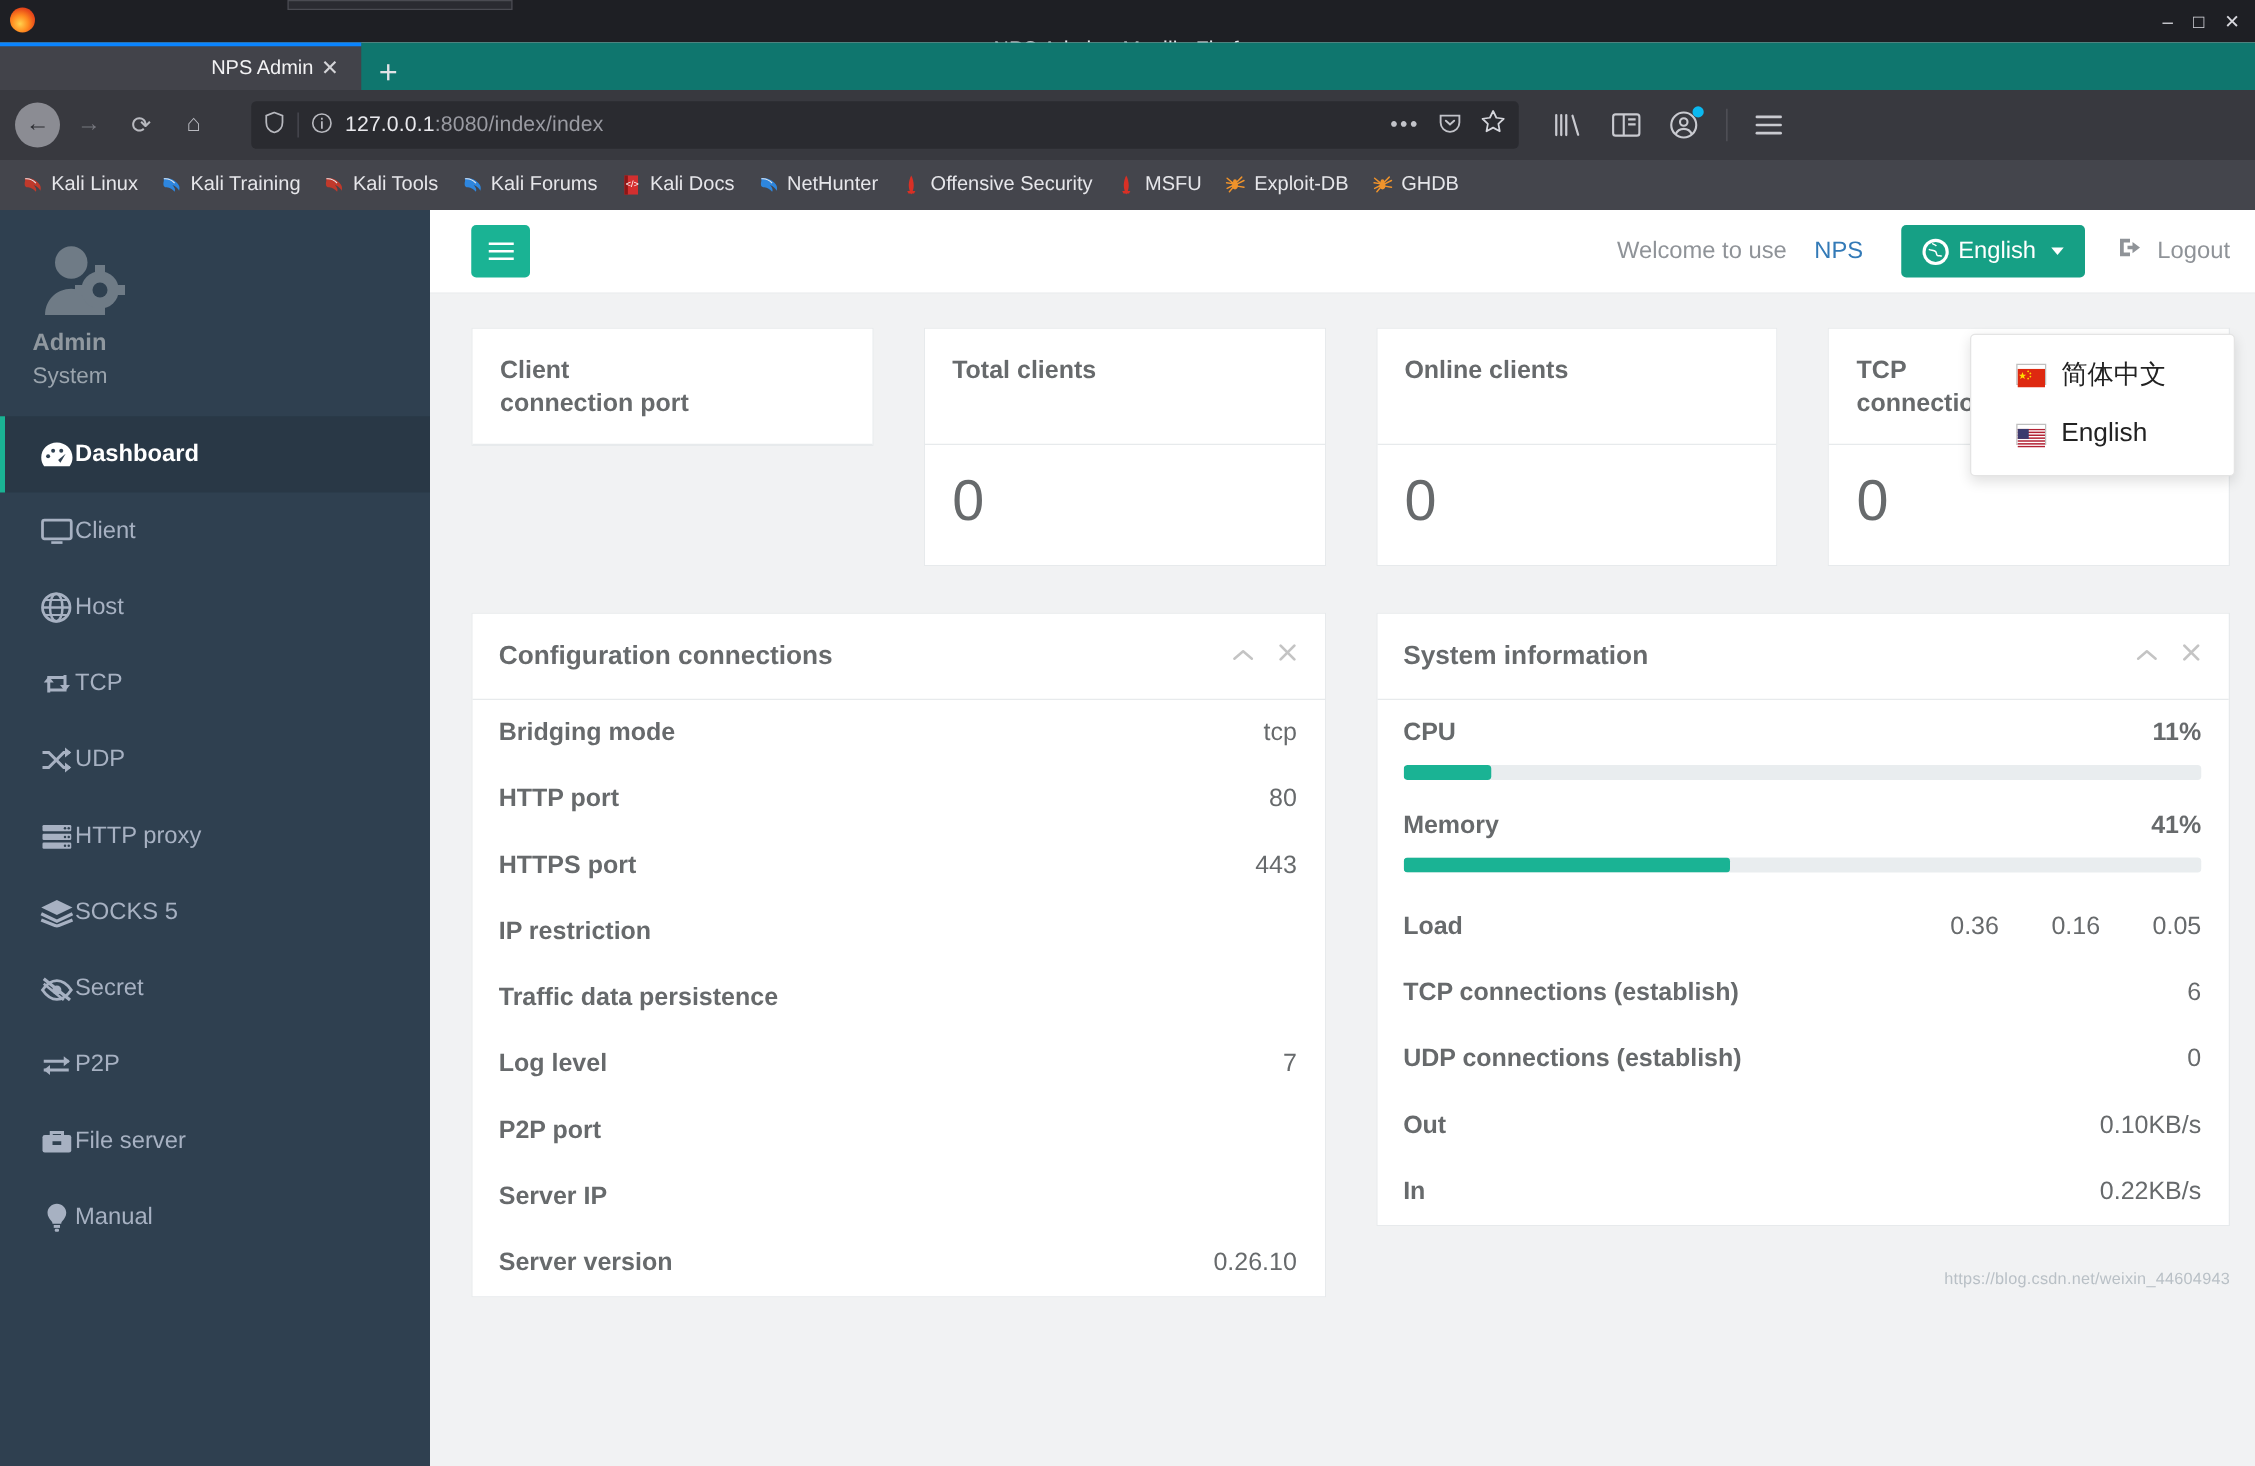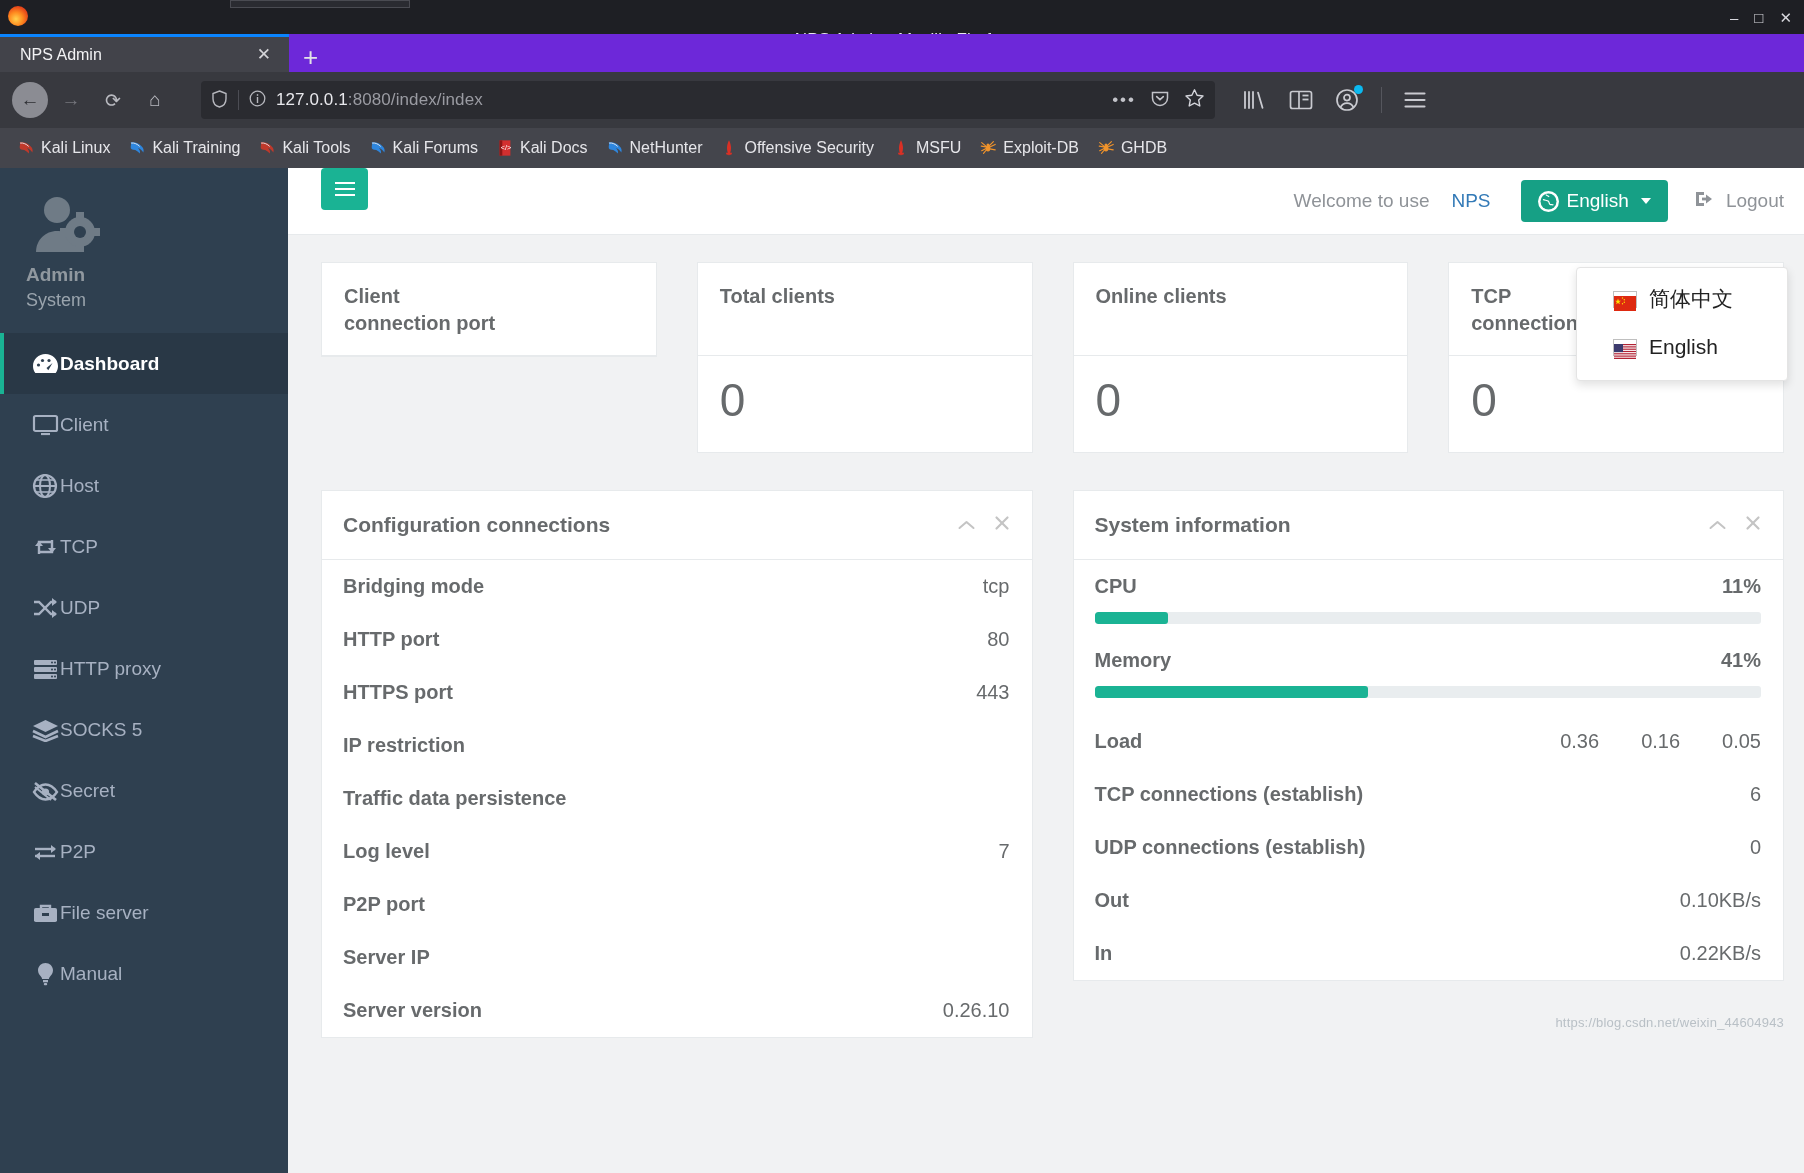--- a/index.html
+++ b/index.html
@@ -32,22 +32,23 @@
     font-size: 15px; padding-right: 6px;
   }
   .winbtn { cursor: default; line-height: 1; }
 
   .desktop-strip {
     position:absolute; left:230px; top:0; width:180px; height:8px;
     background:#2a2b31; border:1px solid #4a4b52;
   }
 
   .tabstrip {
-    height: 38px; background: #6d28d9; display: flex; align-items: flex-end;
+    height: 38px; background: #0f766e; display: flex; align-items: flex-end;
     position: relative;
+    text-align: right;
   }
   .tab {
     width: 289px; height: 38px; background: #42434a;
     border-top: 3px solid #0a84ff;
     display: flex; align-items: center; padding: 0 12px 0 20px;
     position: relative;
   }
   .tab-title { color: #f2f2f4; font-size: 16px; flex: 1; }
   .tab-close { color: #d4d4d8; font-size: 17px; padding: 2px 6px; }
   .newtab {
@@ -93,21 +94,21 @@
   }
   .bm { display:flex; align-items:center; gap: 6px; padding: 0 9px; white-space:nowrap; }
   .bm-label { color: #e6e6ea; font-size: 16px; }
   .bm-ico { width: 18px; height: 18px; flex:none; }
 
   
   .page { position: relative; height: 1005px; display:flex; background:#f1f2f3; }
 
   
   .sidebar {
-    width: 288px; flex: none; background: #2f4050; color:#a7b1c2;
+    width: 344px; flex: none; background: #2f4050; color:#a7b1c2;
     position: relative; overflow: hidden;
   }
   .profile { padding: 26px 0 22px 26px; }
   .avatar-wrap { width: 84px; height: 62px; position: relative; margin-bottom: 8px; }
   .profile-name { color:#90989f; font-size: 19px; font-weight: bold; margin-bottom: 4px;}
   .profile-role { color:#9aa4ad; font-size: 18px; }
 
   .nav-item {
     height: 61px; display:flex; align-items:center; 
     padding-left: 30px; color:#a7b1c2; font-size: 19px; position:relative;
@@ -117,21 +118,21 @@
   }
   .nav-item.active::before {
     content:""; position:absolute; left:0; top:0; bottom:0; width:4px; background:#1ab394;
   }
   .nav-ico { width:30px; height:26px; display:flex; align-items:center; justify-content:center; flex:none; }
 
   
   .content { flex: 1; position: relative; overflow: hidden; }
 
   .topbar {
-    height: 67px; background:#ffffff; display:flex; 
+    height: 67px; background:#ffffff; display:flex; align-items:center;
     padding: 0 20px 0 33px; position: relative; z-index: 5;
     border-bottom: 1px solid #e7eaec;
   }
   .hamburger {
     width: 47px; height: 42px; background:#1ab394; border-radius:4px;
     display:flex; align-items:center; justify-content:center; flex:none;
   }
   .hamburger span {
     display:block; width:20px; height:2px; background:#fff; position:relative;
   }

